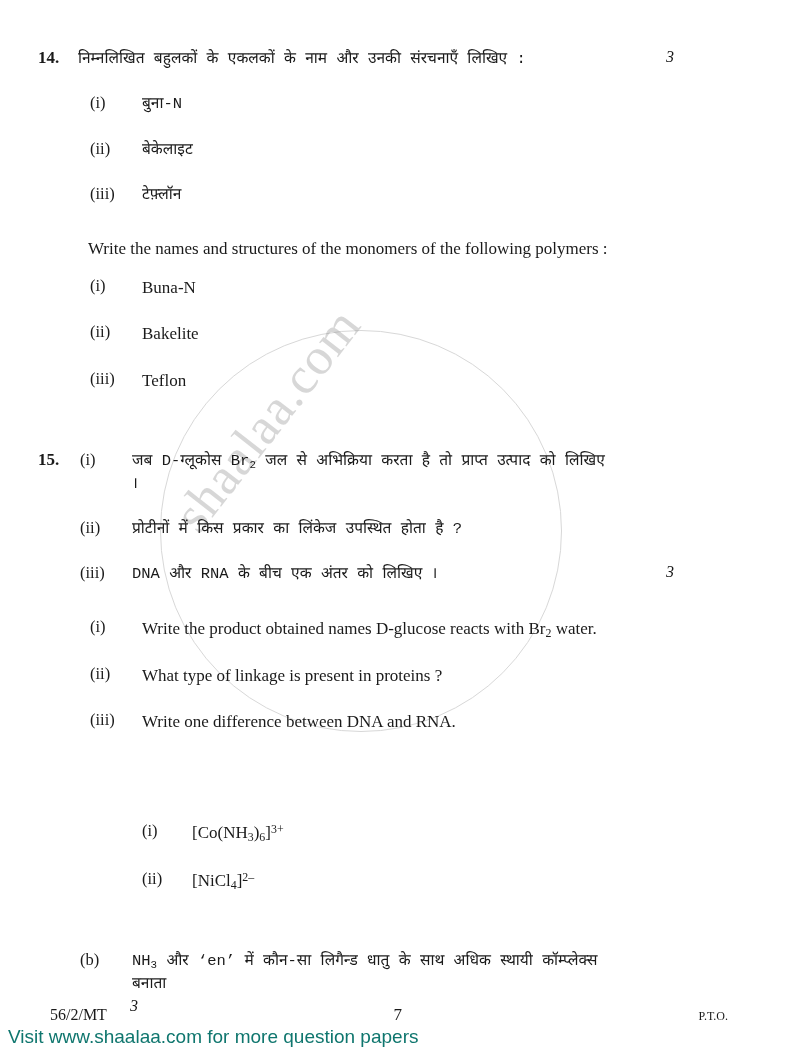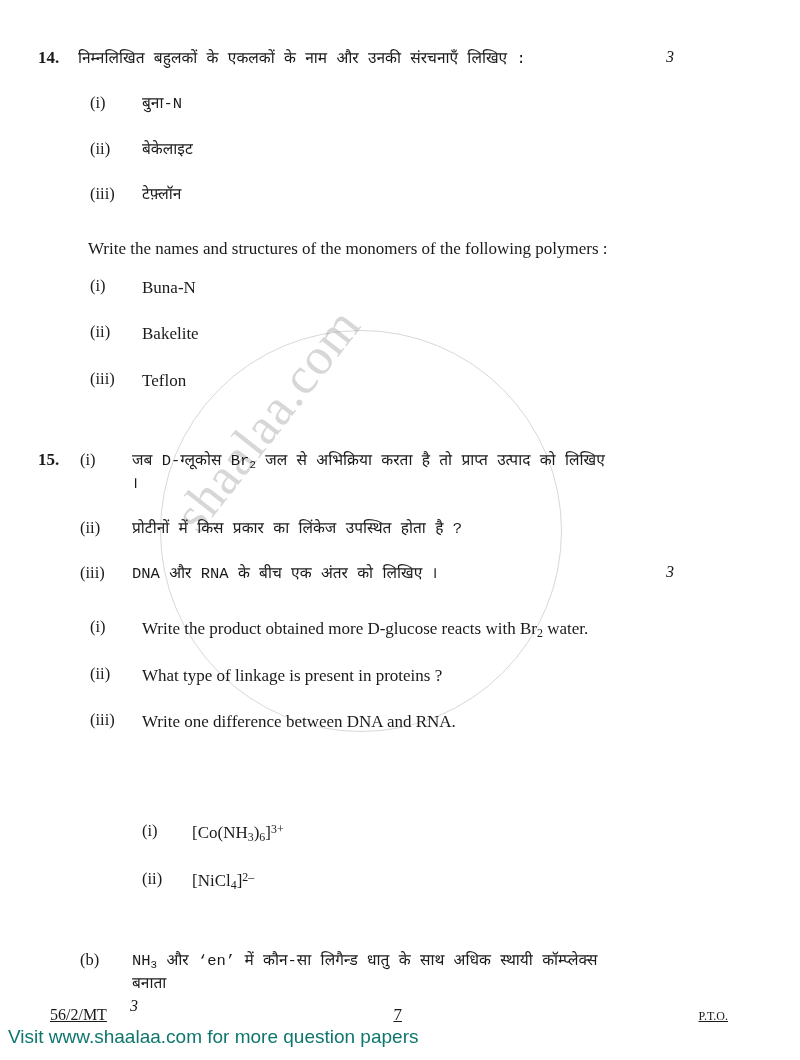--- a/index.html
+++ b/index.html
@@ -120,21 +120,20 @@
   sub { font-size: 70%; vertical-align: -0.25em; }
   sup { font-size: 70%; vertical-align: 0.45em; }
   .footer {
     position: absolute;
     left: 0;
     top: 1005px;
     width: 800px;
     display: flex;
     align-items: baseline;
     z-index: 10;
-    text-decoration: underline;
   }
   .footer .code {
     padding-left: 50px;
     font-size: 16px;
     font-family: "Liberation Serif", serif;
   }
   .footer .pageno {
     flex: 1;
     text-align: center;
     font-size: 17px;
@@ -256,21 +255,21 @@
         </div>
       </div>
       <div class="marks">3</div>
     </div>
 
     <div class="sp-30"></div>
 
     <div class="sub-row indent-1">
       <div class="sub-label">(i)</div>
       <div class="eng">
-        <span>Write the product obtained more D-glucose reacts with Br</span><sub>2</sub><span> water.</span>
+        <span>Write the product obtained names D-glucose reacts with Br</span><sub>2</sub><span> water.</span>
       </div>
     </div>
 
     <div class="sp-22"></div>
 
     <div class="sub-row indent-1">
       <div class="sub-label">(ii)</div>
       <div class="eng">What type of linkage is present in proteins ?</div>
     </div>
 

